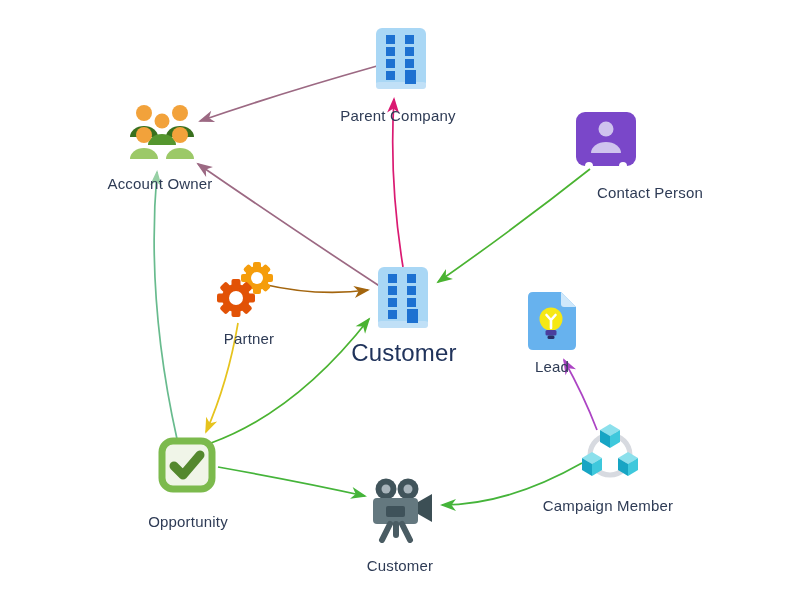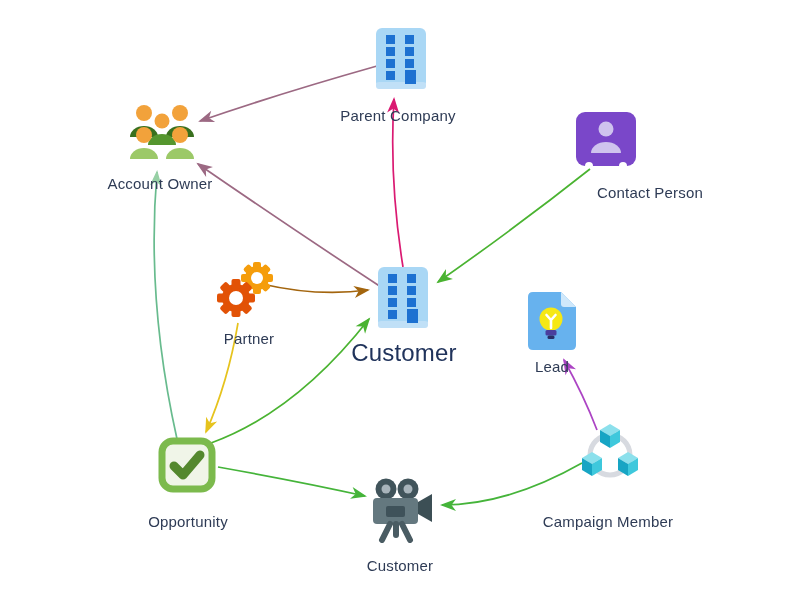--- a/index.html
+++ b/index.html
@@ -200,21 +200,21 @@
             <path d="M-10 -6 L0 0 L0 12 L-10 6 Z" fill="#17a5c4"></path>
             <path d="M0 0 L10 -6 L10 6 L0 12 Z" fill="#3ec8dc"></path>
         </g>
         <g transform="translate(50,44)">
           <path d="M0 -12 L10 -6 L0 0 L-10 -6 Z" fill="#8ce0ec"></path>
             <path d="M-10 -6 L0 0 L0 12 L-10 6 Z" fill="#17a5c4"></path>
             <path d="M0 0 L10 -6 L10 6 L0 12 Z" fill="#3ec8dc"></path>
         </g>
       </svg>
     </span>
-    <span class="label" style="left: 608px; top: 521px;">Campaign Member</span>
+    <span class="label" style="left: 608px; top: 505px;">Campaign Member</span>
   </div>
 
   <div class="node">
     <span class="icon" style="left: 400px; top: 510px;">
       <svg width="70" height="66" viewBox="0 0 70 66">
         <circle cx="21" cy="12" r="10.5" fill="#41545b"></circle>
           <circle cx="21" cy="12" r="4.5" fill="#a8b4bb"></circle>
         <circle cx="43" cy="12" r="10.5" fill="#41545b"></circle>
           <circle cx="43" cy="12" r="4.5" fill="#a8b4bb"></circle>
         <rect x="8" y="21" width="45" height="26" rx="4" fill="#64787f"></rect>

